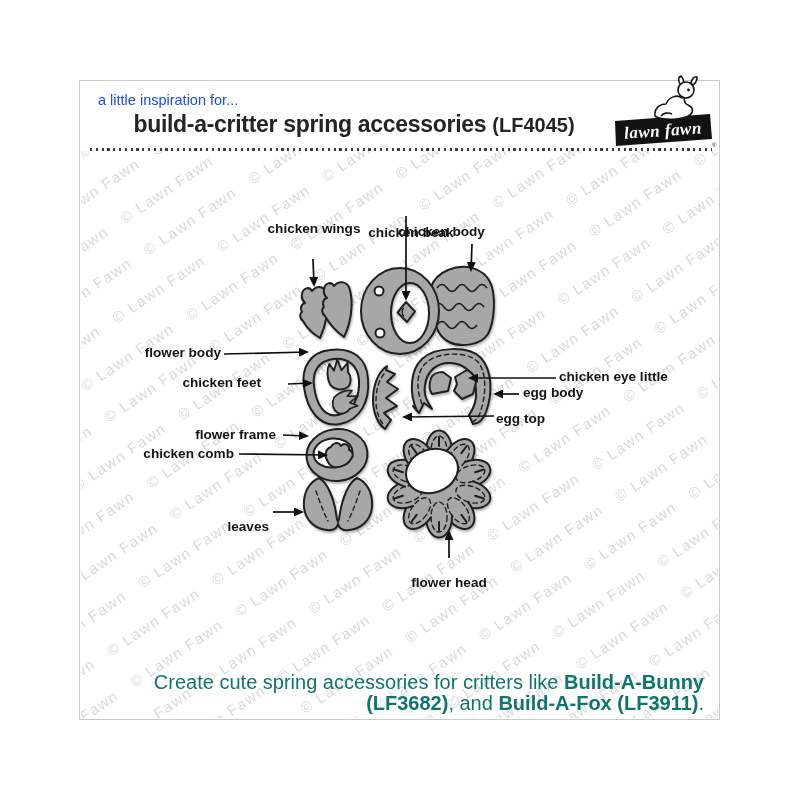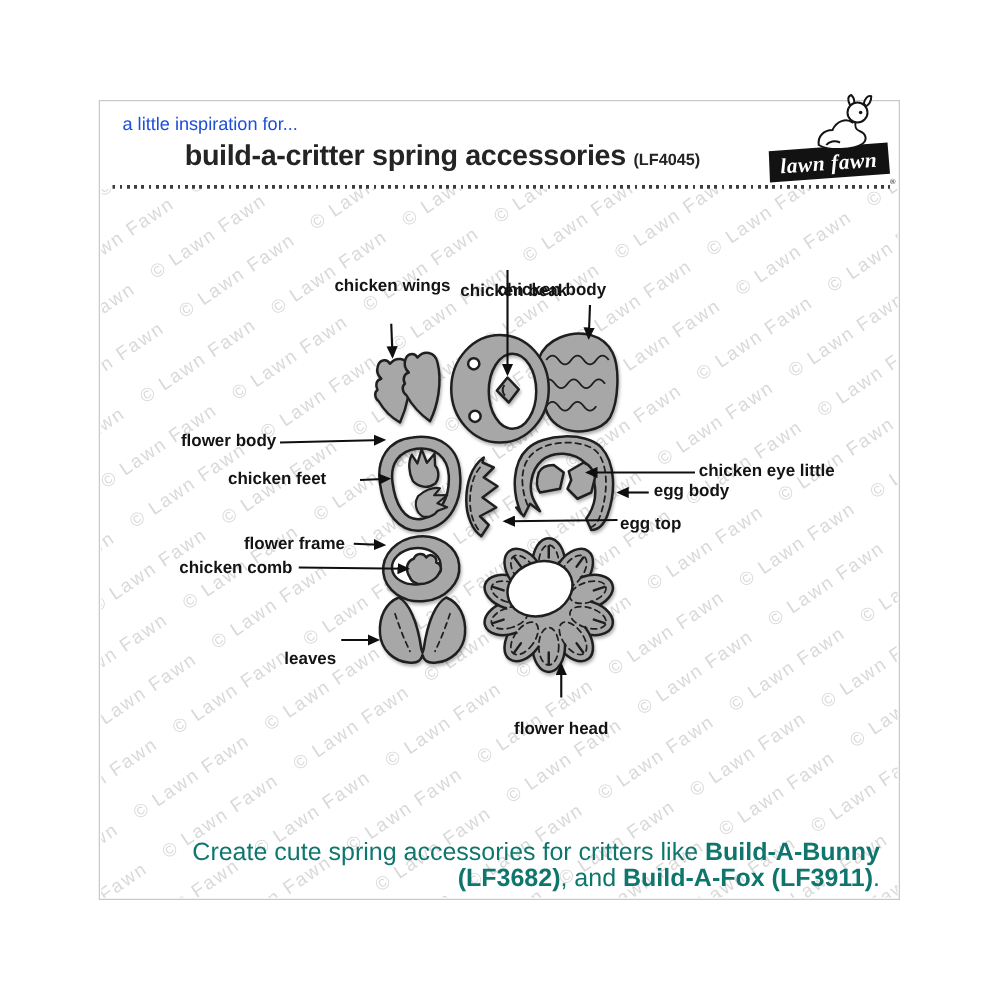--- a/index.html
+++ b/index.html
@@ -9,21 +9,21 @@
         border:1px solid var(--card-border,#c9c9c9);background:#fff;}
   
   .wm-clip{position:absolute;left:1px;right:1px;top:70px;bottom:1px;overflow:hidden;z-index:1;}
   .wm{position:absolute;left:-320px;top:-340px;width:1500px;transform:rotate(-34deg);
       color:var(--wm-color,#d9d9d9);font-size:15px;line-height:39px;letter-spacing:1.5px;
       white-space:nowrap;font-weight:400;}
   
   .intro{position:absolute;left:18px;top:11px;font-size:14.5px;color:#1d4ed8;z-index:3;}
   .title{position:absolute;left:0;top:30px;width:548px;text-align:center;font-size:23px;
          font-weight:700;color:#242424;letter-spacing:-0.3px;z-index:3;}
-  .title .sku{font-size:13px;letter-spacing:0;}
+  .title .sku{font-size:20px;letter-spacing:0;}
   .rule{position:absolute;left:10px;right:7px;top:67px;height:2.6px;z-index:3;
         background:repeating-linear-gradient(90deg,#3c3c3c 0 2.2px,transparent 2.2px 5.8px);}
   .logo{position:absolute;right:-2px;top:-6px;width:108px;height:76px;z-index:4;}
   .logo .script{font-family:"Liberation Serif",serif;font-style:italic;font-weight:700;
                 font-size:17px;fill:#fff;letter-spacing:0.5px;}
   .logo .reg{font-size:6px;fill:#222;}
   
   .diagram{position:absolute;left:0;top:0;z-index:2;}
   .die{fill:var(--die-fill,#a7a7a7);stroke:var(--die-outline,#1f1f1f);stroke-width:2;stroke-linejoin:round;}
   .die-hole{fill:#fff;stroke:var(--die-outline,#1f1f1f);stroke-width:2;}

